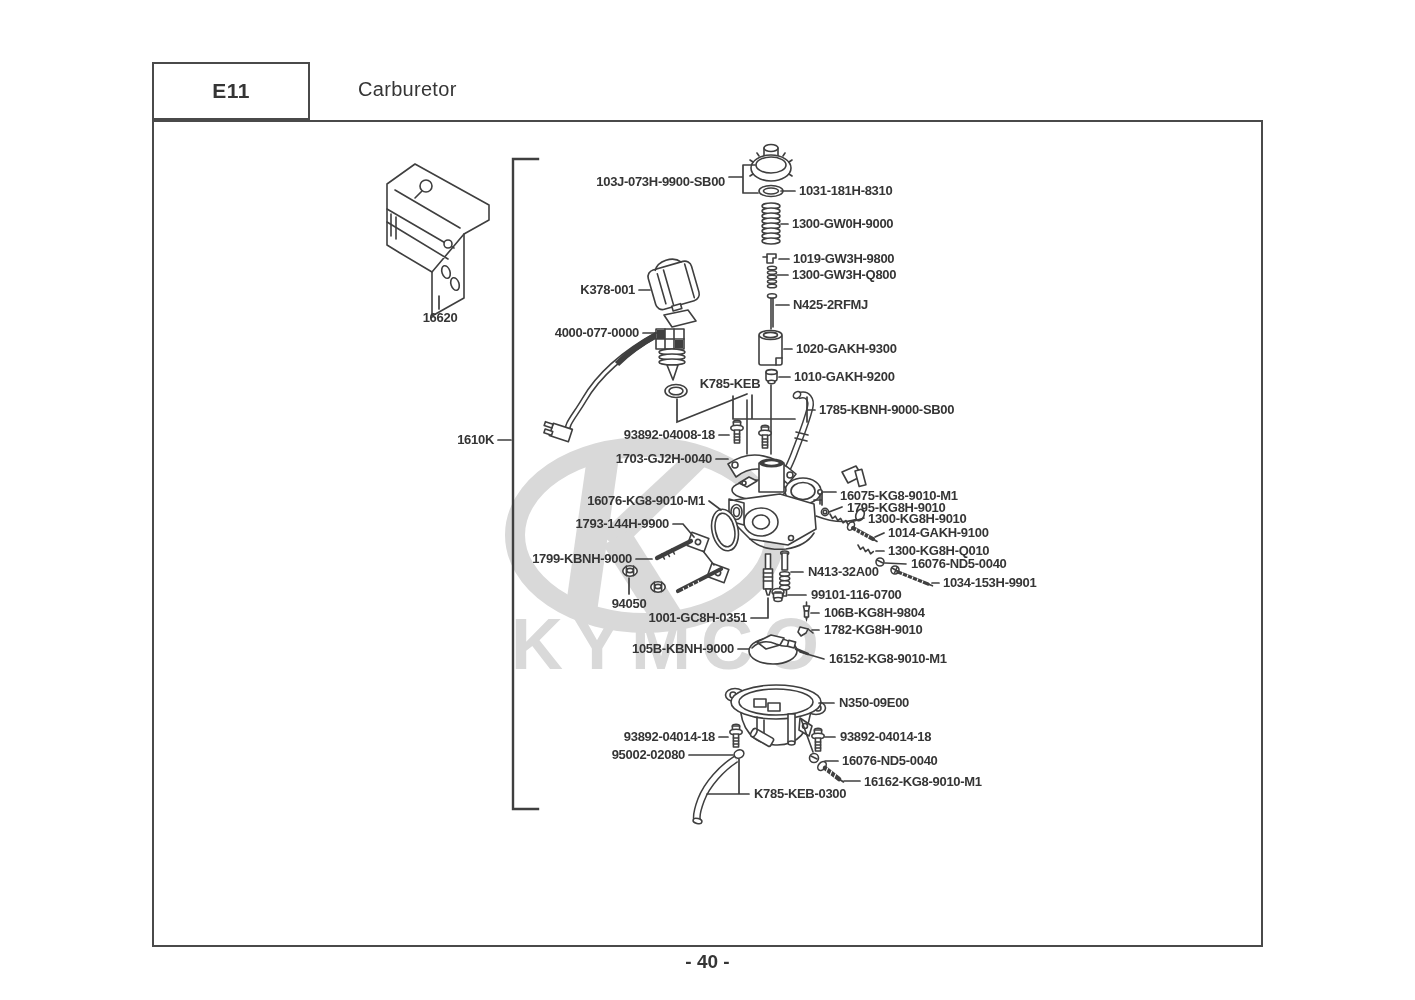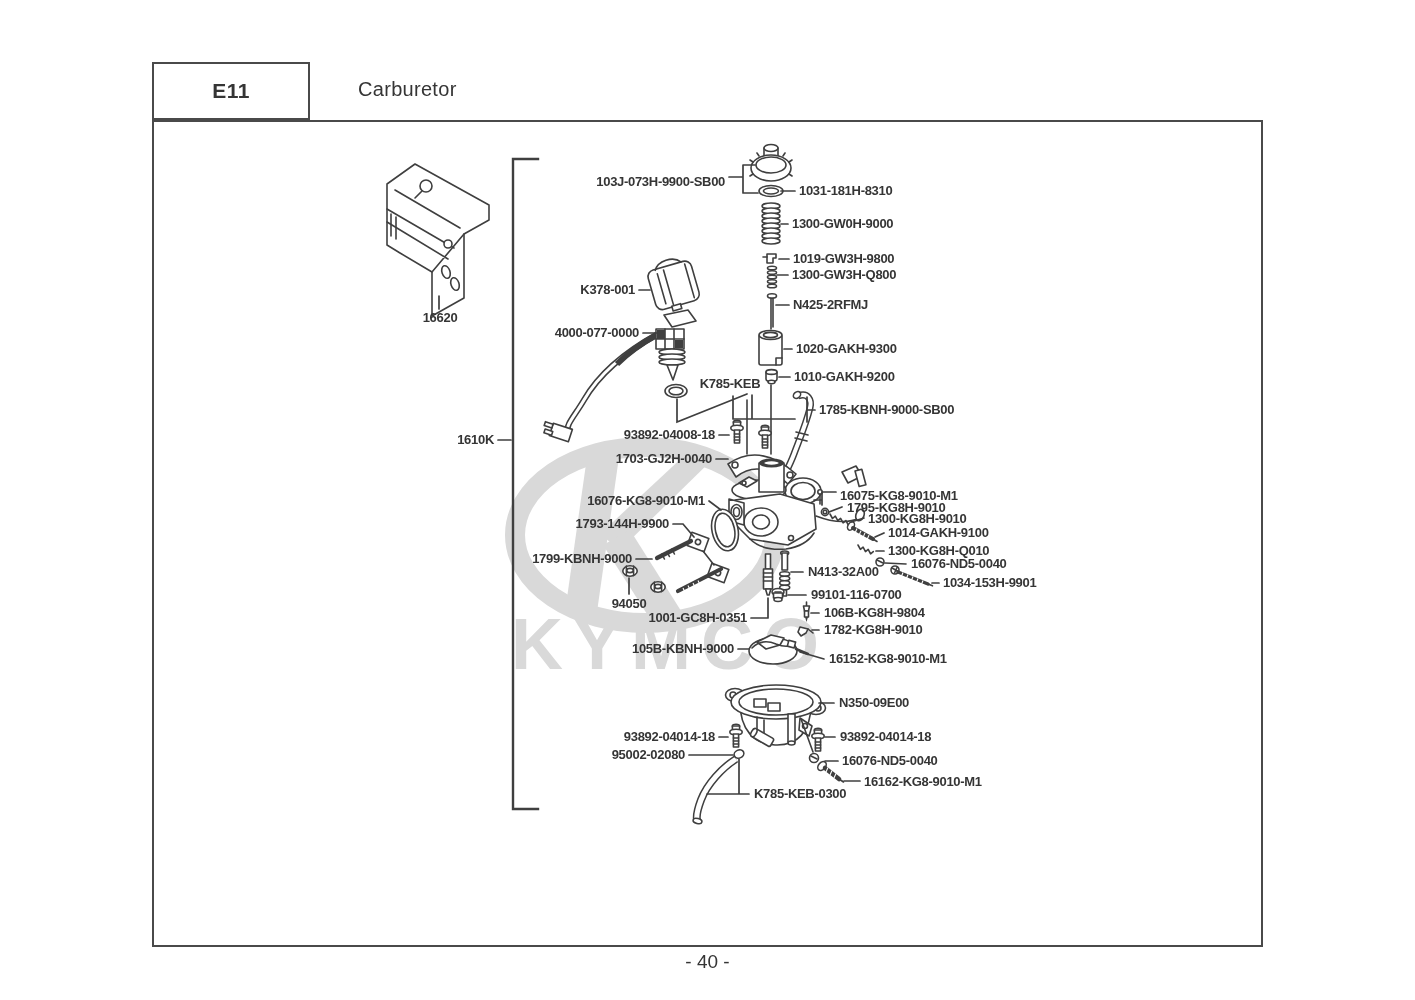--- a/index.html
+++ b/index.html
@@ -8,21 +8,21 @@
   .code-box{position:absolute;left:152px;top:62px;width:158px;height:58px;
             border:2px solid #4a4a4a;box-sizing:border-box;display:flex;
             align-items:center;justify-content:center;font-weight:bold;font-size:21px;
             letter-spacing:0.5px;background:#fff;z-index:2;}
   .page-title{position:absolute;left:358px;top:78px;font-weight:normal;font-size:20px;
               letter-spacing:0.3px;}
   .frame{position:absolute;left:152px;top:120px;width:1111px;height:827px;
          border:2px solid #4a4a4a;box-sizing:border-box;background:#fff;}
   .frame svg{position:absolute;left:0;top:0;}
   .page-number{position:absolute;left:152px;top:951px;width:1111px;text-align:center;
-               font-weight:normal;font-size:19px;}
+               font-weight:bold;font-size:19px;}
   
   .ln{stroke:#3f3f3f;fill:none;stroke-width:1.6;stroke-linecap:round;stroke-linejoin:round;}
   .fw{stroke:#3f3f3f;fill:#ffffff;stroke-width:1.6;stroke-linejoin:round;}
   .fd{fill:#3f3f3f;stroke:none;}
   .ldr{stroke:#3f3f3f;fill:none;stroke-width:1.7;stroke-linecap:round;}
   .thick{stroke:#3f3f3f;fill:none;stroke-width:2.4;stroke-linecap:square;}
   .lbl{font:bold 13px "Liberation Sans", sans-serif;fill:#353535;letter-spacing:-0.3px;}
   .wmfill{fill:#d9d9d9;}
   .wmring{stroke:#d9d9d9;fill:none;stroke-width:20px;}
   .wmtext{font:bold 72px "Liberation Sans", sans-serif;fill:#d9d9d9;letter-spacing:10px;}

